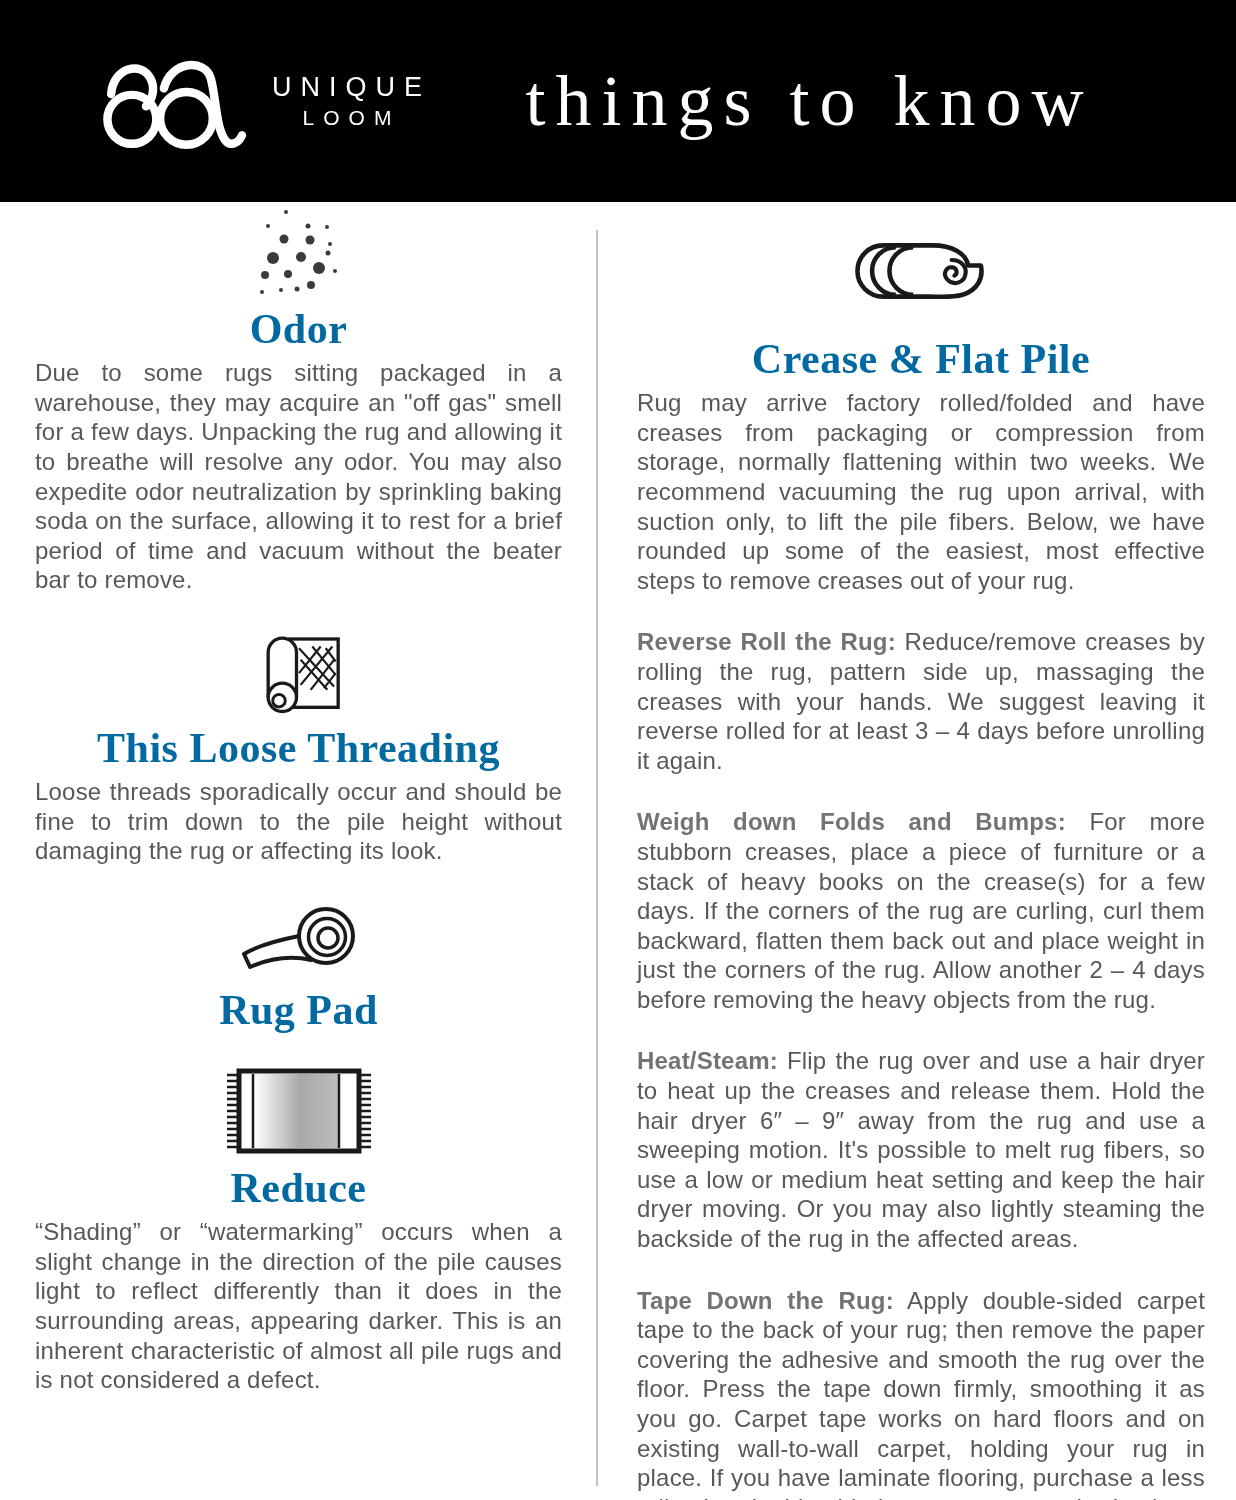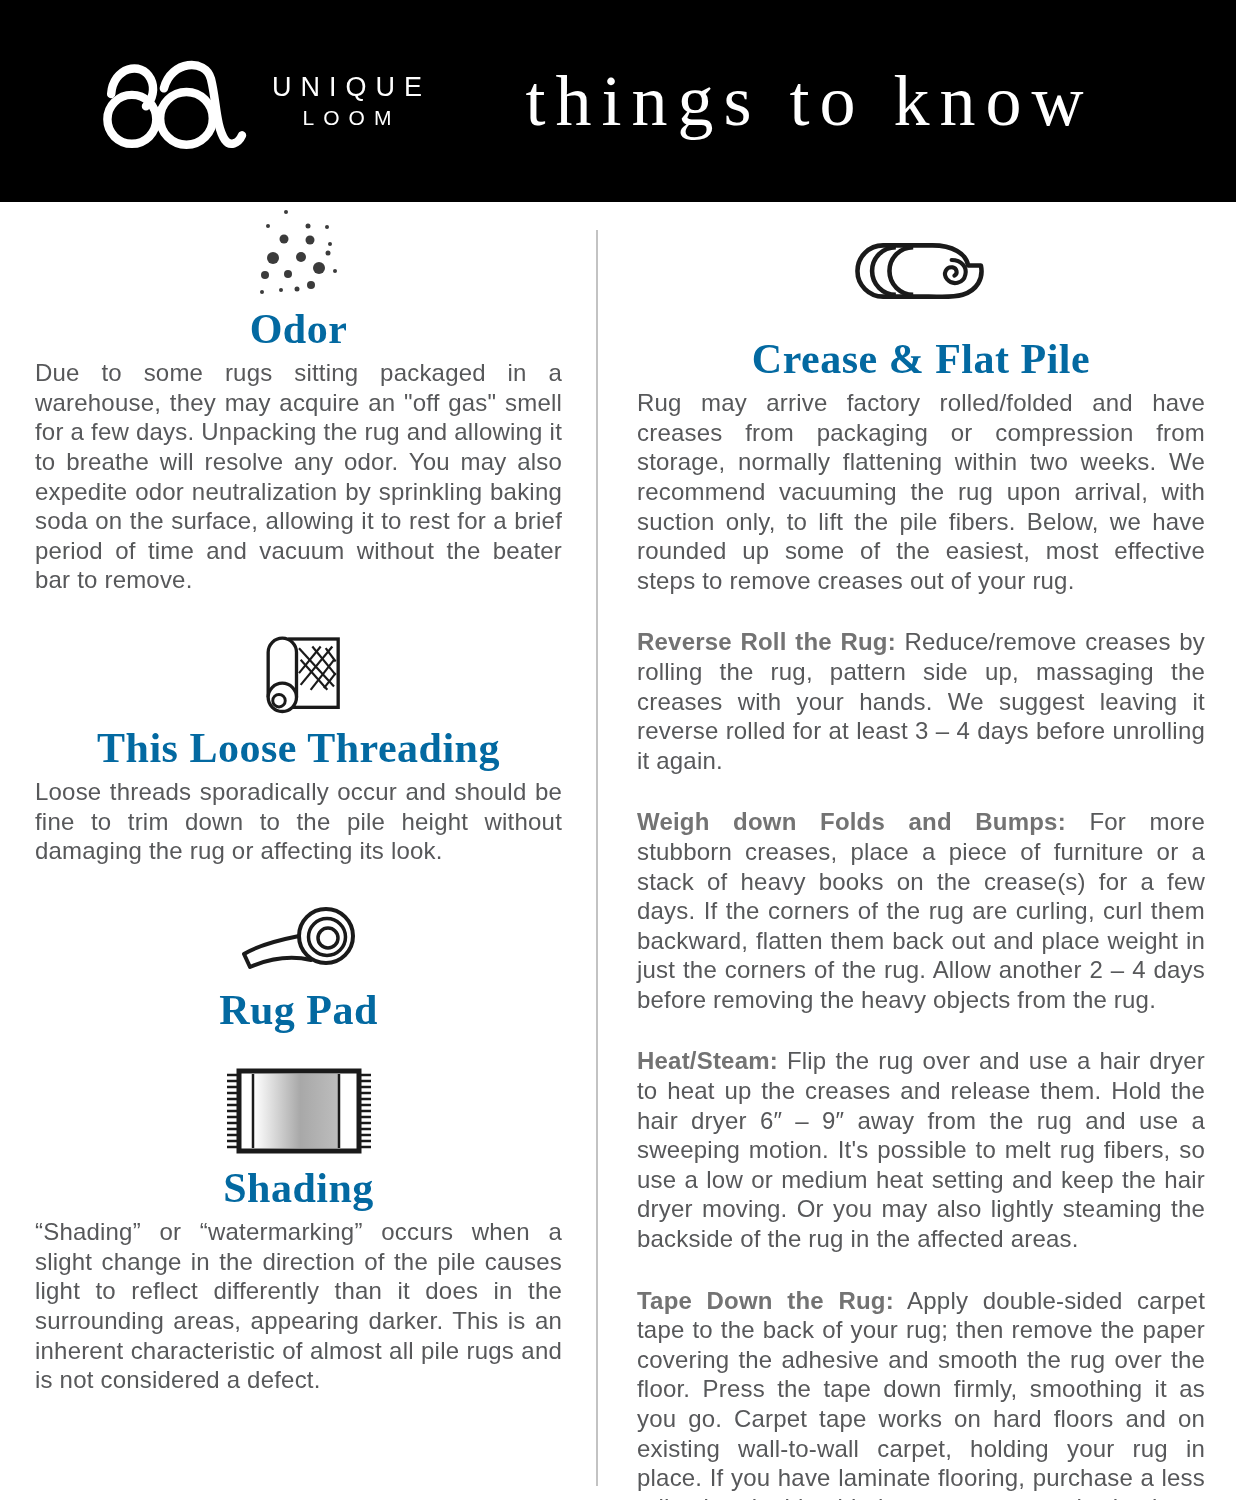--- a/index.html
+++ b/index.html
@@ -143,21 +143,21 @@
             <g stroke="#1a1a1a" stroke-width="2.5">
               <path d="M4,12 H16 M4,18 H16 M4,24 H16 M4,30 H16 M4,36 H16 M4,42 H16 M4,48 H16 M4,54 H16 M4,60 H16 M4,66 H16 M4,72 H16 M4,78 H16 M4,84 H16"></path>
               <path d="M136,12 H148 M136,18 H148 M136,24 H148 M136,30 H148 M136,36 H148 M136,42 H148 M136,48 H148 M136,54 H148 M136,60 H148 M136,66 H148 M136,72 H148 M136,78 H148 M136,84 H148"></path>
             </g>
             <rect x="16" y="8" width="120" height="80" fill="#ffffff" stroke="#1a1a1a" stroke-width="5"></rect>
             <rect x="31" y="11" width="84" height="74" fill="url(#shGrad)"></rect>
             <path d="M30,11 V85" stroke="#1a1a1a" stroke-width="2.5"></path>
             <path d="M116,11 V85" stroke="#1a1a1a" stroke-width="2.5"></path>
           </svg>
         </div>
-        <h2 class="sec-title">Shading</h2>
+        <h2 class="sec-title">Reduce</h2>
         <p class="body-text">“Shading” or “watermarking” occurs when a slight change in the direction of the pile causes light to reflect differently than it does in the surrounding areas, appearing darker. This is an inherent characteristic of almost all pile rugs and is not considered a defect.</p>
       </div>
     </div>
 
     <div class="col col-right">
       <div class="section">
         <div class="icon-box m-crease-icon">
           <svg width="160" height="66" viewBox="0 0 175 72" aria-hidden="true">
             <path d="M46,8 H100 C122,8 137,17 139,30 L153,30 C156,44 149,57 133,62 C121,65.5 108,64 96,64 H46 A28,28 0 0 1 46,8 Z" fill="#ffffff" stroke="#1a1a1a" stroke-width="5" stroke-linejoin="round"></path>
             <path d="M60,10 A26,26 0 0 0 60,62" fill="none" stroke="#1a1a1a" stroke-width="5"></path>

